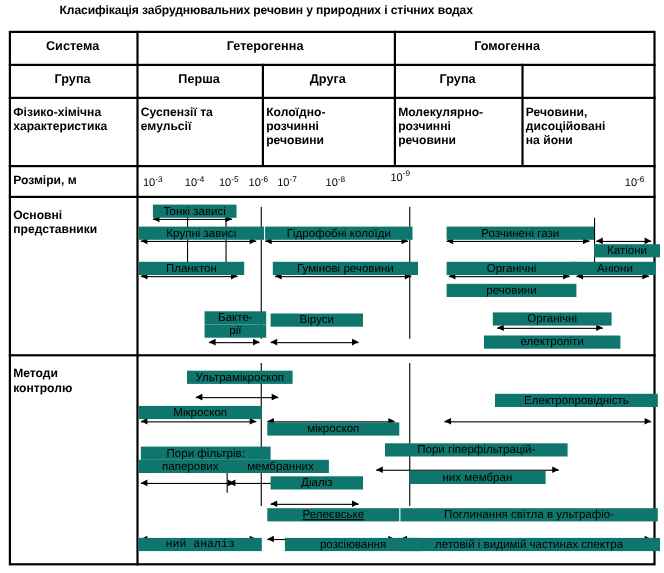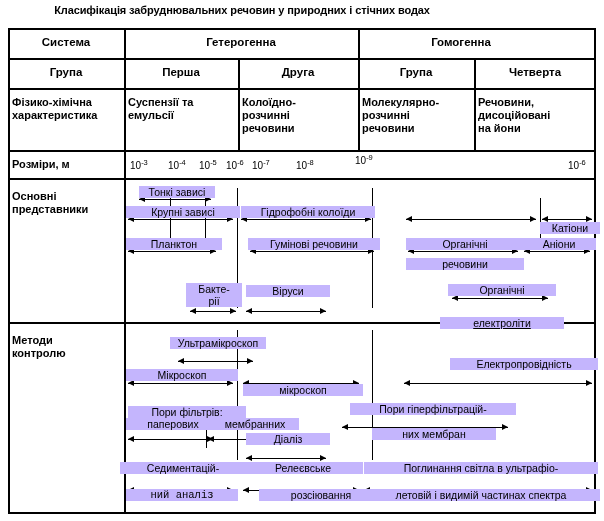--- a/index.html
+++ b/index.html
@@ -58,21 +58,21 @@
   .hdr {
     position: absolute;
     font-size: 11.5px;
     font-weight: bold;
     text-align: center;
   }
   .lbl {
     position: absolute;
     font-size: 10.5px;
     line-height: 12px;
-    background: #c4b5fd;
+    background: #0f766e;
     padding: 0 2px;
     white-space: nowrap;
   }
   .lbl.c { text-align: center; }
   .sizetick {
     position: absolute;
     font-size: 10px;
     white-space: nowrap;
   }
   .sizetick sup { font-size: 7.5px; }
@@ -132,21 +132,20 @@
   <div class="vline thick" style="left:474px; top:58px; height:92px;"></div>
 
   <div class="hdr" style="left:10px; top:36px; width:112px;">Система</div>
   <div class="hdr" style="left:126px; top:36px; width:230px;">Гетерогенна</div>
   <div class="hdr" style="left:344px; top:36px; width:234px;">Гомогенна</div>
 
   <div class="hdr" style="left:10px; top:66px; width:112px;">Група</div>
   <div class="hdr" style="left:126px; top:66px; width:110px;">Перша</div>
   <div class="hdr" style="left:240px; top:66px; width:116px;">Друга</div>
   <div class="hdr" style="left:360px; top:66px; width:112px;">Група</div>
-  <div class="hdr" style="left:476px; top:66px; width:118px;">Четверта</div>
 
   <div class="cell bold" style="left:12px; top:96px; width:114px;">Фізико-хімічна<br>характеристика</div>
 
   <div class="cell bold" style="left:128px; top:96px; width:106px;">Суспензії та<br>емульсії</div>
   <div class="cell bold" style="left:242px; top:96px; width:112px;">Колоїдно-<br>розчинні<br>речовини</div>
   <div class="cell bold" style="left:362px; top:96px; width:110px;">Молекулярно-<br>розчинні<br>речовини</div>
   <div class="cell bold" style="left:478px; top:96px; width:114px;">Речовини,<br>дисоційовані<br>на йони</div>
 
   <div class="cell bold" style="left:12px; top:158px;">Розміри, м</div>
   <div class="sizetick" style="left:130px; top:158px;">10<sup>-3</sup></div>
@@ -185,20 +184,21 @@
       <div class="head l"></div>
       <div class="head r"></div>
   </div>
   <div class="lbl c" style="left:241px; top:206px; width:130px;">Гідрофобні колоїди</div>
 
   <div class="arrow" style="left:406px; top:216px; width:130px;">
     <div class="shaft"></div>
       <div class="head l"></div>
       <div class="head r"></div>
   </div>
+  <div class="lbl c" style="left:406px; top:206px; width:130px;">Розчинені гази</div>
 
   <div class="arrow" style="left:542px; top:216px; width:50px;">
     <div class="shaft"></div>
       <div class="head l"></div>
       <div class="head r"></div>
   </div>
   <div class="lbl c" style="left:540px; top:206px; width:56px;margin-top:16px;">Катіони</div>
 
   <div class="arrow" style="left:128px; top:248px; width:88px;">
     <div class="shaft"></div>
@@ -243,21 +243,21 @@
       <div class="head r"></div>
   </div>
   <div class="lbl c" style="left:246px; top:285px; width:80px;">Віруси</div>
 
   <div class="arrow" style="left:452px; top:295px; width:96px;">
     <div class="shaft"></div>
       <div class="head l"></div>
       <div class="head r"></div>
   </div>
   <div class="lbl c" style="left:448px; top:284px; width:104px;">Органічні</div>
-  <div class="lbl c" style="left:440px; top:317px; width:120px;text-decoration:underline;">електроліти</div>
+  <div class="lbl c" style="left:440px; top:305px; width:120px;">електроліти</div>
 
   <div class="cell bold" style="left:12px; top:334px; width:112px;">Методи<br>контролю</div>
 
   <div class="tickmark" style="left:237px; top:330px; height:130px;"></div>
   <div class="tickmark" style="left:372px; top:330px; height:130px;"></div>
   <div class="tickmark" style="left:206px; top:424px; height:24px;"></div>
 
   <div class="arrow" style="left:178px; top:358px; width:75px;">
     <div class="shaft"></div>
       <div class="head l"></div>
@@ -314,29 +314,28 @@
       <div class="head l"></div>
       <div class="head r"></div>
   </div>
   <div class="lbl c" style="left:246px; top:433px; width:80px;">Діаліз</div>
 
   <div class="arrow" style="left:128px; top:487px; width:105px;">
     <div class="shaft"></div>
       <div class="head l"></div>
       <div class="head r"></div>
   </div>
-  <div class="lbl c" style="left:120px; top:462px; width:122px;">Седиментацій-</div>
   <div class="lbl c" style="left:126px; top:489px; width:108px;font-family:Liberation Mono, monospace;">ний аналіз</div>
 
   <div class="arrow" style="left:243px; top:487px; width:116px;">
     <div class="shaft"></div>
       <div class="head l"></div>
       <div class="head r"></div>
   </div>
-  <div class="lbl c" style="left:243px; top:462px; width:116px;">Релеєвське</div>
+  <div class="lbl c" style="left:243px; top:462px; width:116px;text-decoration:underline;">Релеєвське</div>
   <div class="lbl c" style="left:259px; top:489px; width:120px;">розсіювання</div>
 
   <div class="arrow" style="left:364px; top:487px; width:228px;">
     <div class="shaft"></div>
       <div class="head l"></div>
       <div class="head r"></div>
   </div>
   <div class="lbl c" style="left:364px; top:462px; width:230px;">Поглинання світла в ультрафіо-</div>
   <div class="lbl c" style="left:362px; top:489px; width:234px;">летовій і видимій частинах спектра</div>
 

